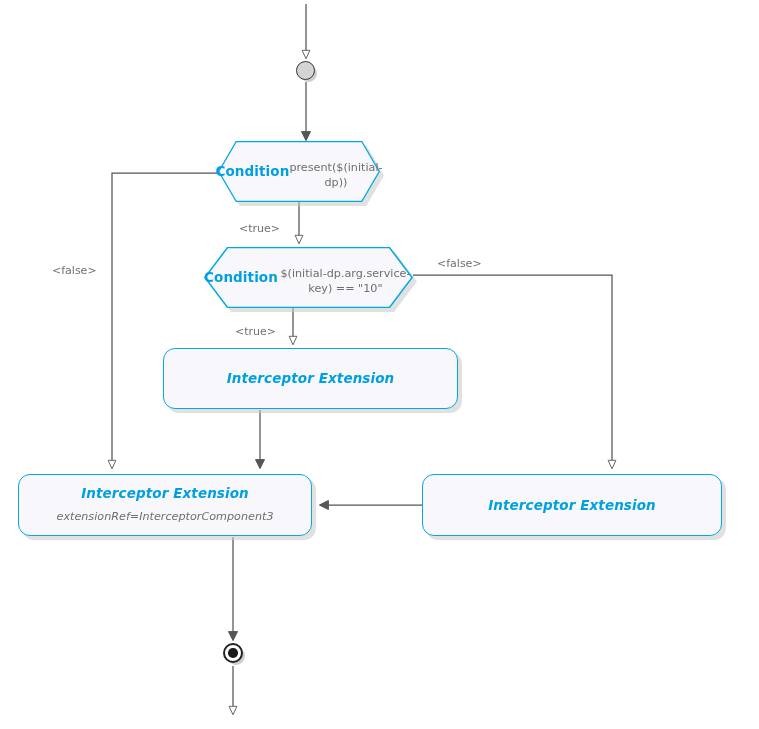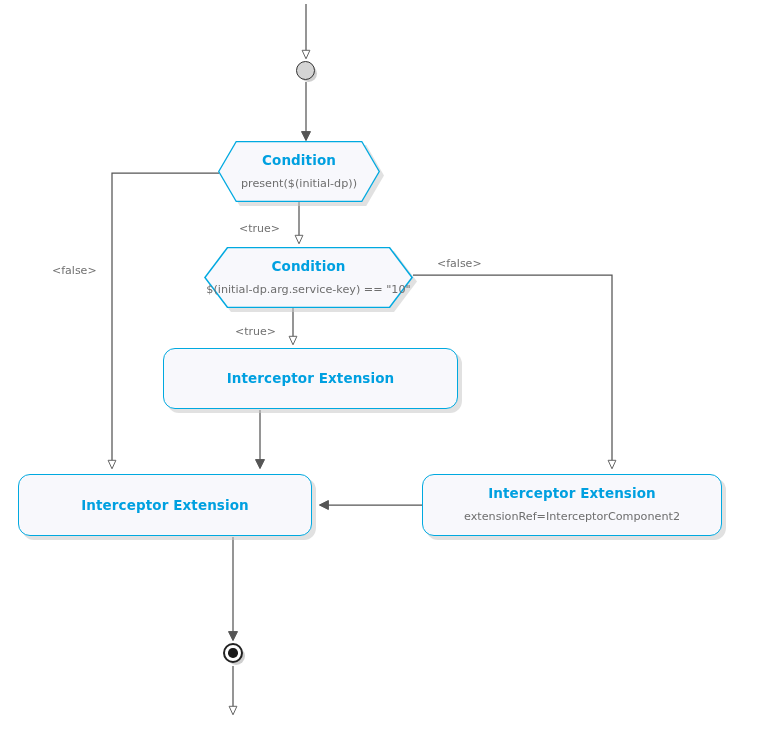--- a/index.html
+++ b/index.html
@@ -56,27 +56,28 @@
     background: #f8f8fc;
     clip-path: polygon(11.45% 2.2%, 88.55% 2.2%, 99.1% 50%, 88.55% 97.8%, 11.45% 97.8%, .9% 50%);
   }
   .hex-text {
     position: absolute;
     left: 0;
     top: 0;
     width: 100%;
     height: 100%;
     display: flex;
-    flex-direction: column;
+    flex-direction: row;
     align-items: center;
     justify-content: center;
   }
   
   .rect-wrap {
     position: absolute;
+    font-style: italic;
   }
   .rect-shadow {
     position: absolute;
     left: 4px;
     top: 4px;
     width: 100%;
     height: 100%;
     background: #c9c9c9;
     opacity: .55;
     border-radius: 12px;
@@ -227,24 +228,24 @@
     <div class="rect-shadow"></div>
     <div class="rect-body">
       <div class="node-title">Interceptor Extension</div>
     </div>
   </div>
 
   <div class="rect-wrap" style="left:18px; top:474px; width:294px; height:62px;">
     <div class="rect-shadow"></div>
     <div class="rect-body">
       <div class="node-title">Interceptor Extension</div>
+      <div class="node-sub">extensionRef=InterceptorComponent3</div>
     </div>
   </div>
 
   <div class="rect-wrap" style="left:422px; top:474px; width:300px; height:62px;">
     <div class="rect-shadow"></div>
     <div class="rect-body">
       <div class="node-title">Interceptor Extension</div>
-      <div class="node-sub">extensionRef=InterceptorComponent2</div>
     </div>
   </div>
 
 </div>
 
 </body></html>

